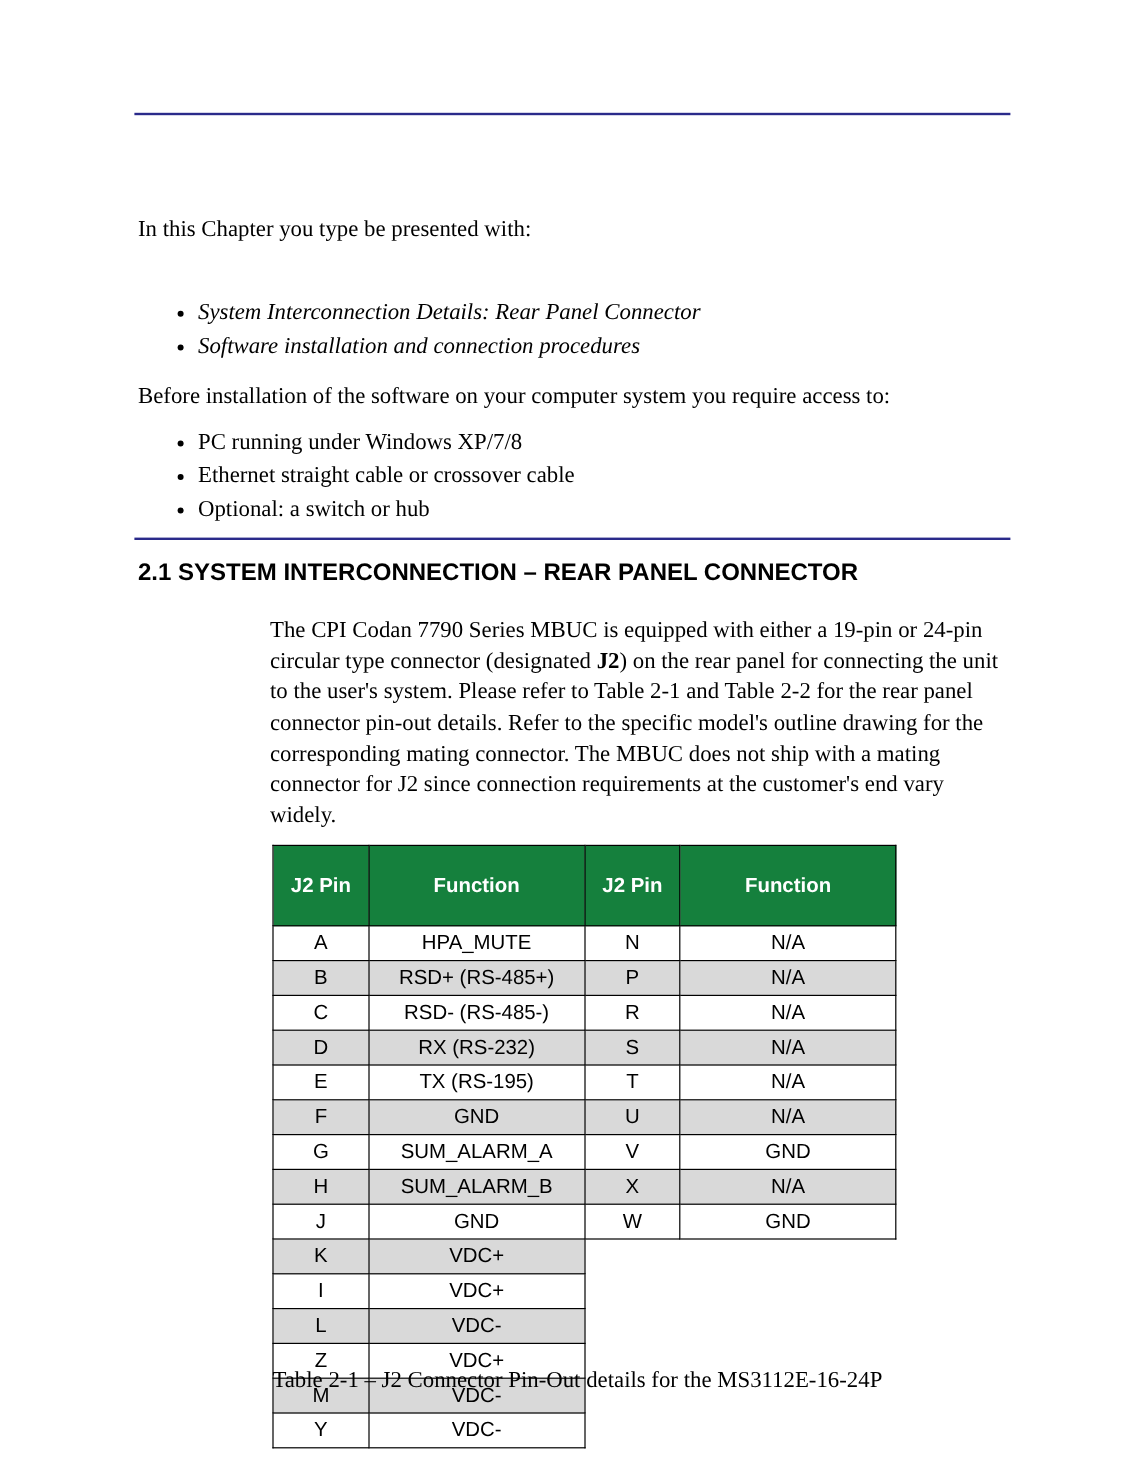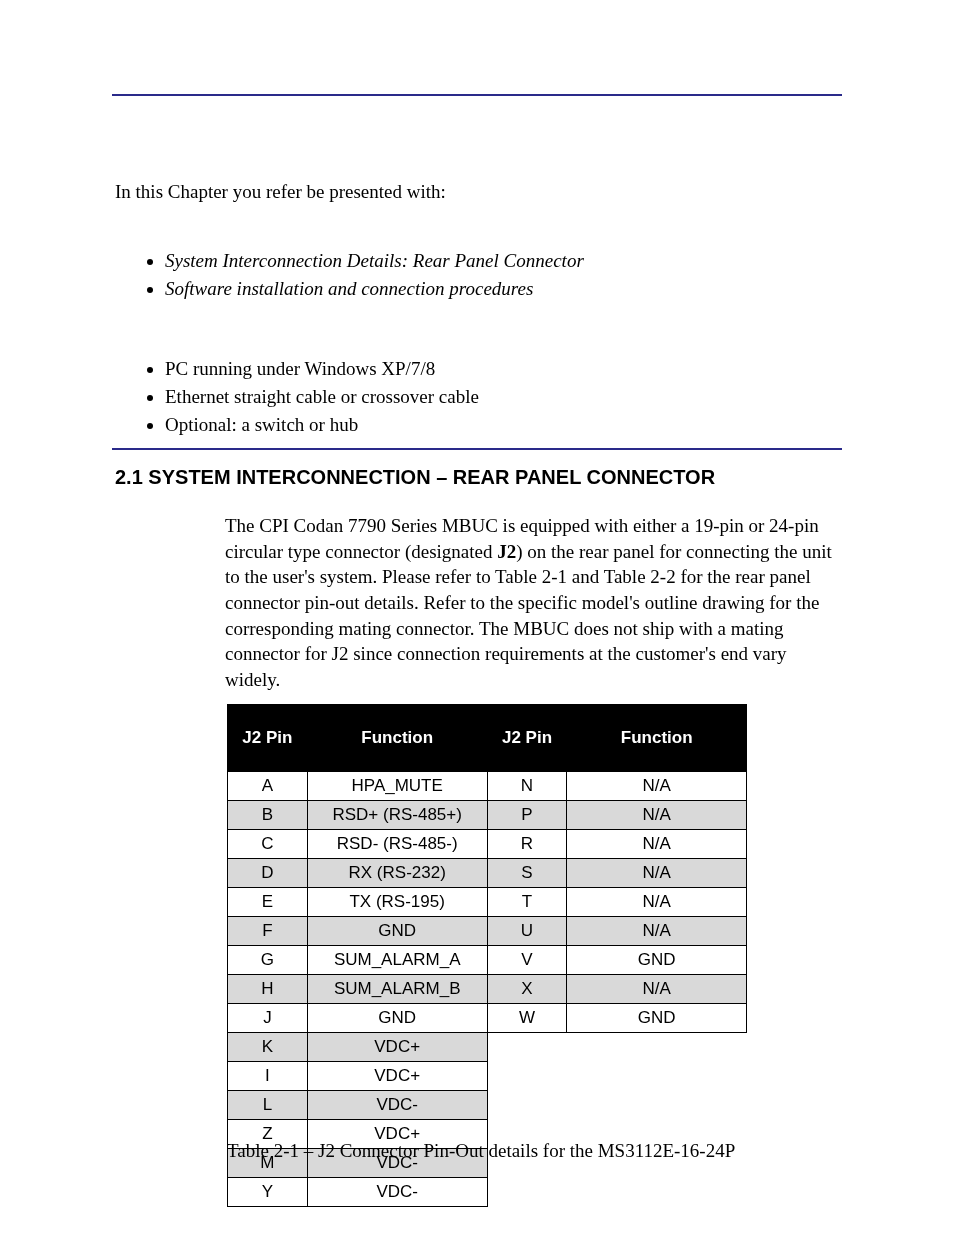--- a/index.html
+++ b/index.html
@@ -7,43 +7,44 @@
   .page { position: relative; width: 954px; height: 1235px; }
   .rule { position: absolute; left: 112px; width: 730px; height: 2px; background: #2a2a8a; }
   .chapter-title { position: absolute; left: 112px; top: 58px; width: 730px; font-family: Arial, Helvetica, sans-serif; font-weight: bold; font-size: 26px; text-align: right; }
   .section-heading { position: absolute; font-family: Arial, Helvetica, sans-serif; font-weight: bold; color: #000; }
   .intro { position: absolute; left: 115px; top: 180px; width: 730px; font-size: 19px; line-height: 1.3; }
   ul.tight { list-style: disc; margin: 0; padding: 0 0 0 50px; }
   ul.tight li { margin: 0 0 6px 0; font-size: 19px; }
   .body-text { position: absolute; left: 225px; font-size: 19px; line-height: 1.35; width: 620px; }
   .table-container { position: absolute; left: 227px; top: 704px; width: 520px; }
   table.pinout { border-collapse: collapse; width: 520px; font-family: Arial, Helvetica, sans-serif; font-size: 17px; }
-  table.pinout th { background: #000000; color: #fff; font-weight: bold; text-align: center; padding: 6px 4px; border: 1px solid #000; height: 54px; vertical-align: middle; line-height: 1.15; }
+  table.pinout th { background: #15803d; color: #fff; font-weight: bold; text-align: center; padding: 6px 4px; border: 1px solid #000; height: 54px; vertical-align: middle; line-height: 1.15; }
   table.pinout td { border: 1px solid #000; text-align: center; padding: 3px 4px; height: 22px; }
   table.pinout tr.odd  td { background: #fff; }
   table.pinout tr.even td { background: #d9d9d9; }
   .noborder { border: none !important; background: transparent !important; }
   .table-caption { position: absolute; left: 227px; top: 1140px; font-size: 19px; }
 </style>
 </head>
 <body>
 <div class="page">
 
 <div class="rule" style="top: 94px;"></div>
 
 
-<div class="intro">In this Chapter you refer be presented with:</div>
+<div class="intro">In this Chapter you type be presented with:</div>
 
 <div style="position:absolute; left:115px; top:250px; width:730px;font-style:italic;">
   <ul class="tight">
     <li>System Interconnection Details: Rear Panel Connector</li>
     <li>Software installation and connection procedures</li>
   </ul>
 </div>
 
+<div style="position:absolute; left:115px; top:320px; width:730px; font-size:19px;">Before installation of the software on your computer system you require access to:</div>
 
 <div style="position:absolute; left:115px; top:358px; width:730px;">
   <ul class="tight">
     <li>PC running under Windows XP/7/8</li>
     <li>Ethernet straight cable or crossover cable</li>
     <li>Optional: a switch or hub</li>
   </ul>
 </div>
 
 <div class="rule" style="top: 448px;"></div>

